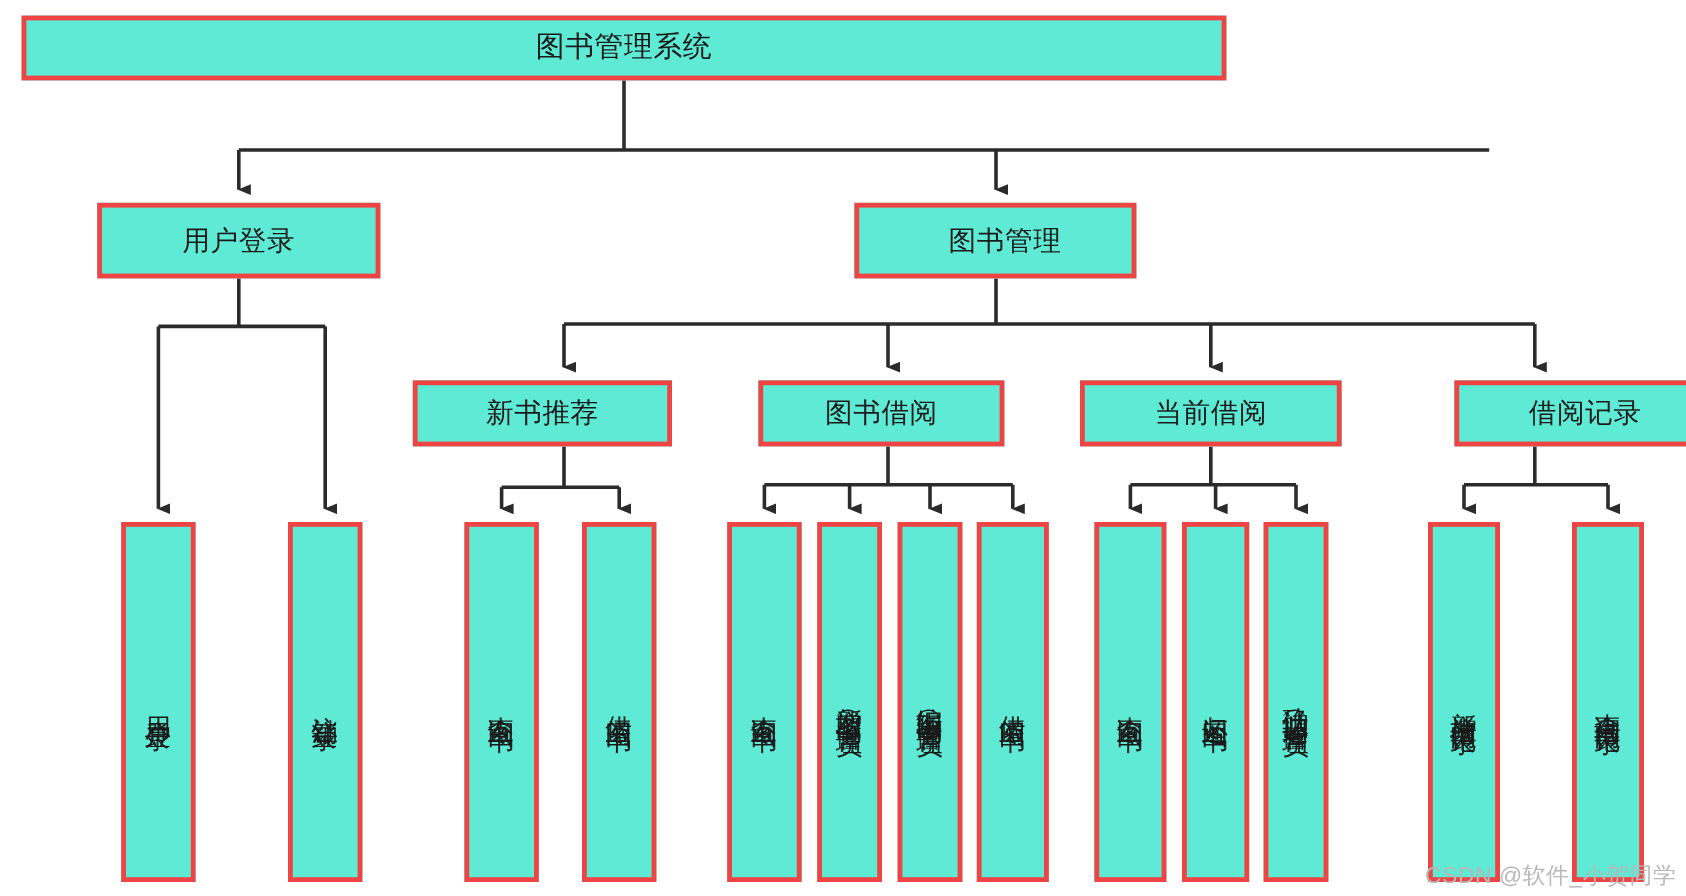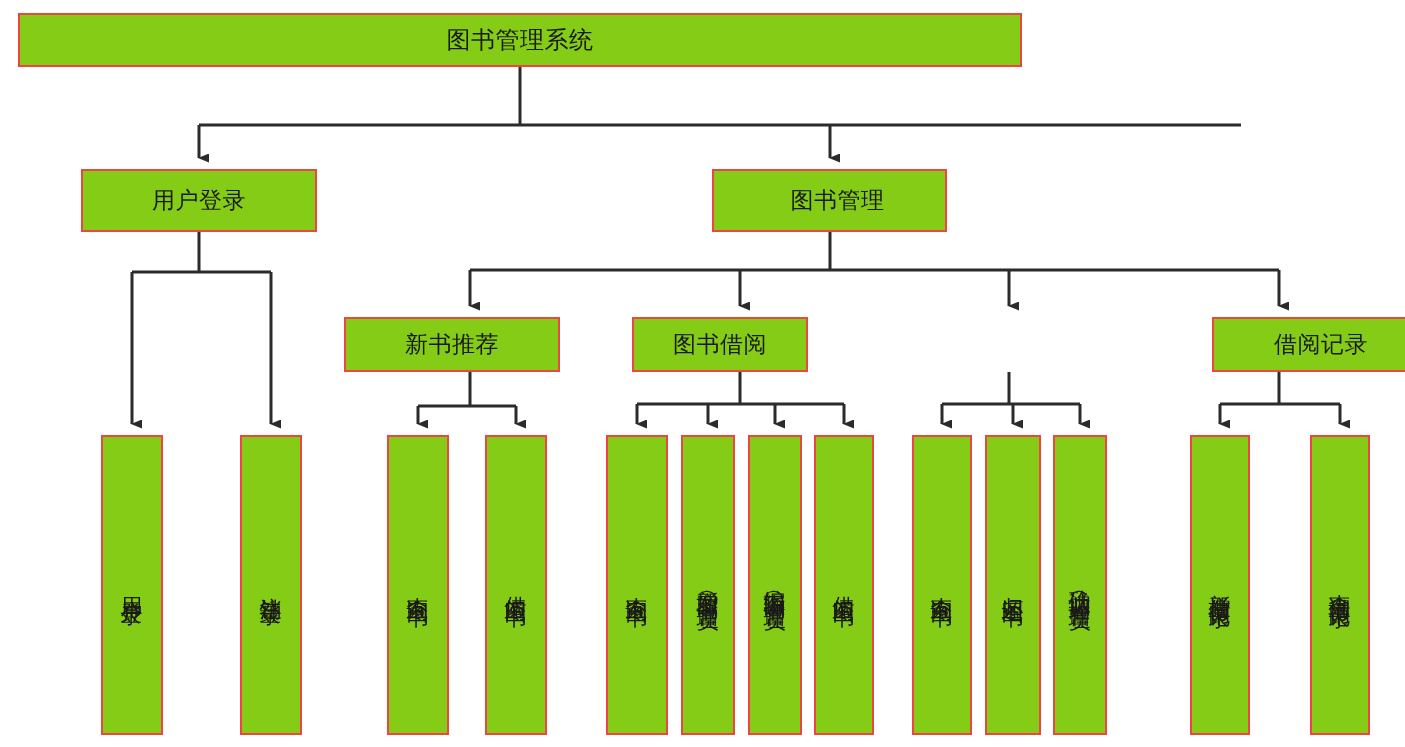--- a/index.html
+++ b/index.html
@@ -16,22 +16,22 @@
   }
   #diagram-root {
     position: absolute;
     left: 0; top: 0;
     width: 1405px;
     height: 747px;
   }
   .node-box {
     position: absolute;
     box-sizing: border-box;
-    border: 2px solid #ef4444;
-    background: #84cc16;
+    border: 4px solid #ef4444;
+    background: #5eead4;
     display: flex;
     align-items: center;
     justify-content: center;
     font-family: Liberation Serif, serif;
   }
   .node-label-h {
     font-size: 23px;
     color: #1a1a1a;
     line-height: 1.1;
     white-space: nowrap;
@@ -130,22 +130,25 @@
   <div class="node-box" style="left: 81px; top: 169px; width: 236px; height: 63px;">
     <span class="node-label-h">用户登录</span>
   </div>
   <div class="node-box" style="left: 712px; top: 169px; width: 235px; height: 63px; padding-left: 16px;">
     <span class="node-label-h">图书管理</span>
   </div>
 
   <div class="node-box" style="left: 344px; top: 317px; width: 216px; height: 55px;">
     <span class="node-label-h">新书推荐</span>
   </div>
-  <div class="node-box" style="left: 632px; top: 317px; width: 176px; height: 55px;">
+  <div class="node-box" style="left: 632px; top: 317px; width: 205px; height: 55px;">
     <span class="node-label-h">图书借阅</span>
+  </div>
+  <div class="node-box" style="left: 900px; top: 317px; width: 218px; height: 55px;">
+    <span class="node-label-h">当前借阅</span>
   </div>
   <div class="node-box" style="left: 1170px; top: 317px; width: 218px; height: 55px; margin-left: 42px;">
     <span class="node-label-h">借阅记录</span>
   </div>
 
   <div class="node-box" style="left: 101px; top: 435px; width: 62px; height: 300px;">
     <span class="node-label-v">用户登录</span>
   </div>
   <div class="node-box" style="left: 240px; top: 435px; width: 62px; height: 300px;">
     <span class="node-label-v">注销登录</span>
@@ -177,14 +180,15 @@
   <div class="node-box" style="left: 1053px; top: 435px; width: 54px; height: 300px;">
     <span class="node-label-v">确认归还（管理员）</span>
   </div>
   <div class="node-box" style="left: 1190px; top: 435px; width: 60px; height: 300px;">
     <span class="node-label-v">新增借阅记录</span>
   </div>
   <div class="node-box" style="left: 1310px; top: 435px; width: 60px; height: 300px;">
     <span class="node-label-v">查询借阅记录</span>
   </div>
 
+  <div id="watermark">CSDN @软件_小贺同学</div>
 
 </div>
 
 </body></html>

